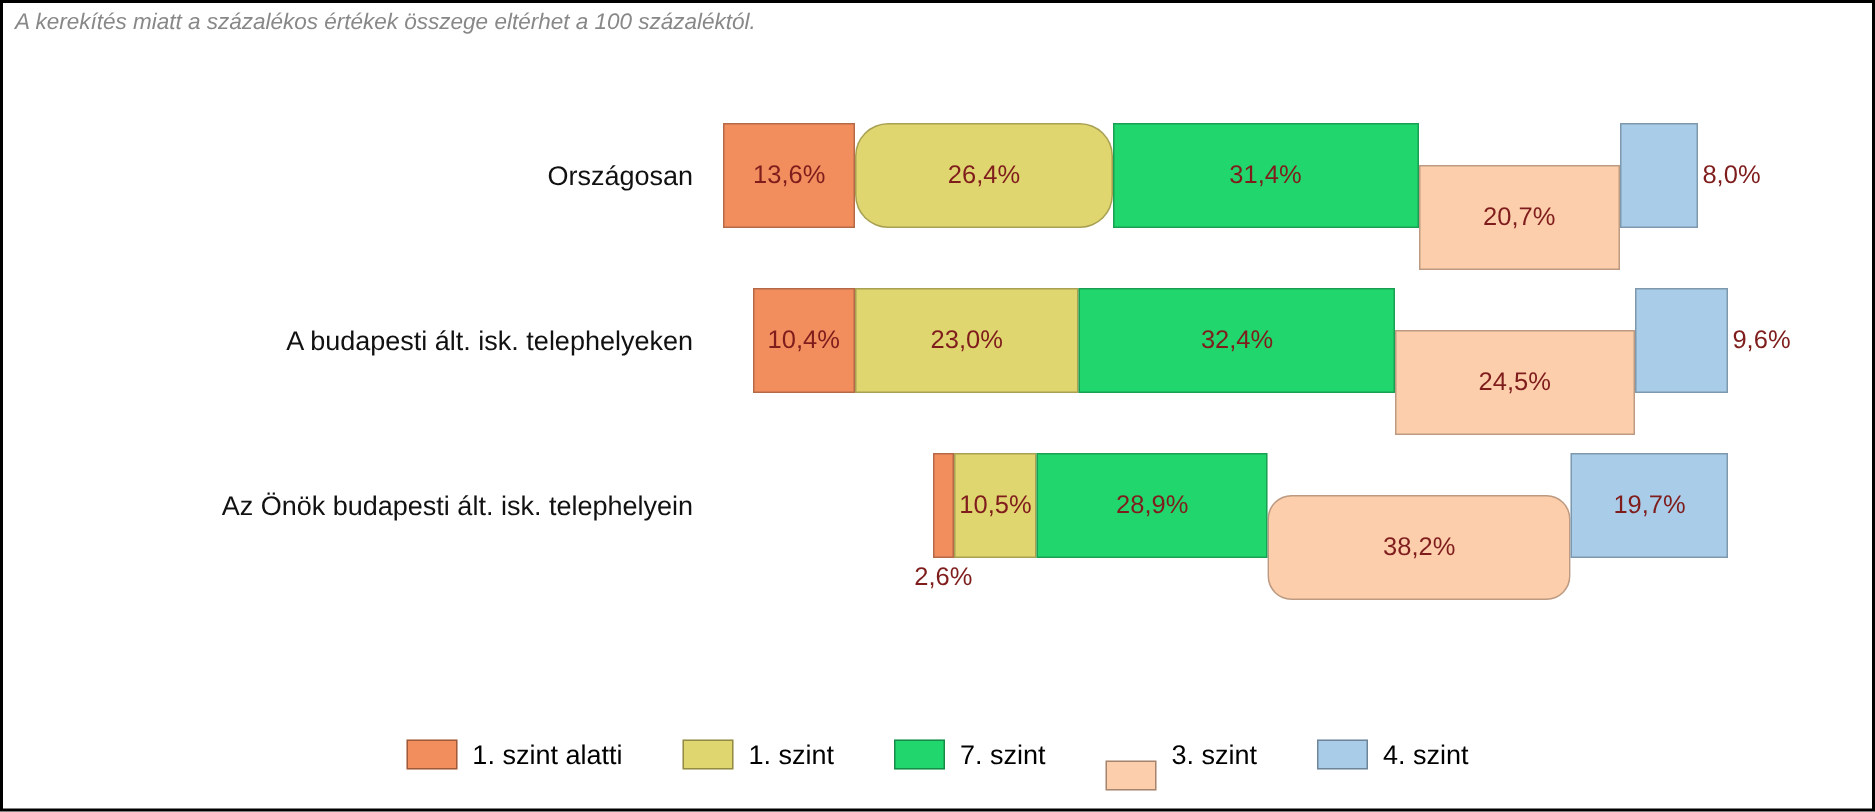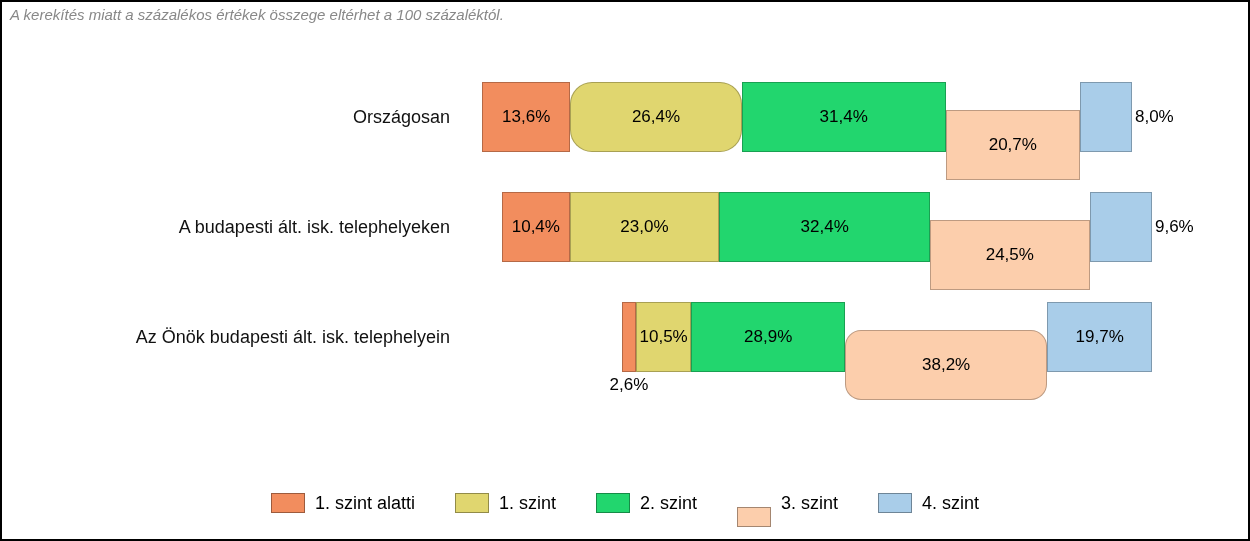--- a/index.html
+++ b/index.html
@@ -33,21 +33,21 @@
     bottom: 110px;
   }
   .row {
     display: flex;
     align-items: center;
     height: 70px;
     margin-bottom: 40px;
   }
   .row-label {
     width: 420px;
-    padding-right: 32px;
+    padding-right: 20px;
     text-align: right;
     font-size: 18px;
     color: #111;
     position: relative;
   }
   .bar-track {
     position: relative;
     flex: 1;
     height: 70px;
     display: flex;
@@ -64,21 +64,21 @@
     height: 100%;
     border: 1px solid rgba(0,0,0,0.25);
     position: relative;
   }
   .seg-label {
     position: absolute;
     top: 50%;
     left: 50%;
     transform: translate(-50%, -50%);
     font-size: 17px;
-    color: #000000;
+    color: #7f1d1d;
     white-space: nowrap;
   }
   .seg-label.outside-below {
     top: 100%;
     transform: translate(-50%, 4px);
   }
   .seg-label.outside-right {
     left: 100%;
     transform: translate(4px, -50%);
   }
@@ -188,21 +188,21 @@
       <div class="legend-item">
         <div class="swatch c0"></div>
         <span>1. szint alatti</span>
       </div>
       <div class="legend-item">
         <div class="swatch c1"></div>
         <span>1. szint</span>
       </div>
       <div class="legend-item">
         <div class="swatch c2"></div>
-        <span>2. szint</span>
+        <span>7. szint</span>
       </div>
       <div class="legend-item">
         <div class="swatch c3"></div>
         <span>3. szint</span>
       </div>
       <div class="legend-item">
         <div class="swatch c4"></div>
         <span>4. szint</span>
       </div>
     </div>

